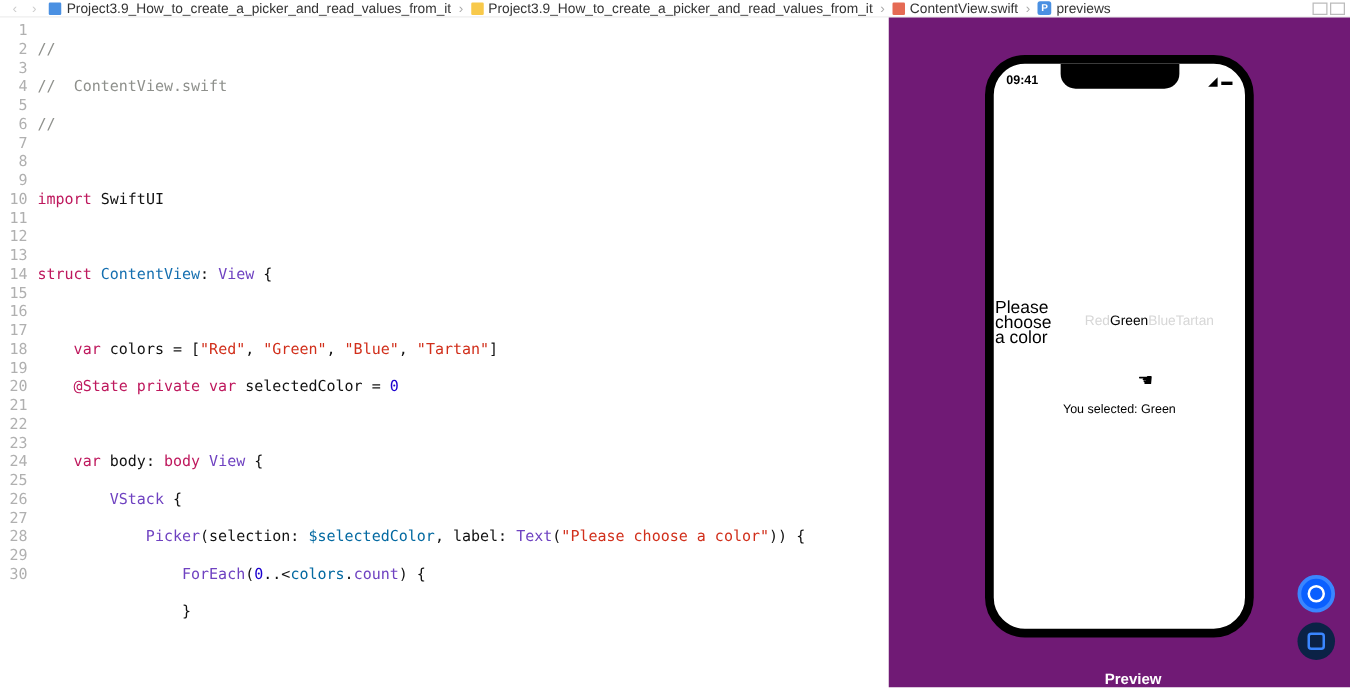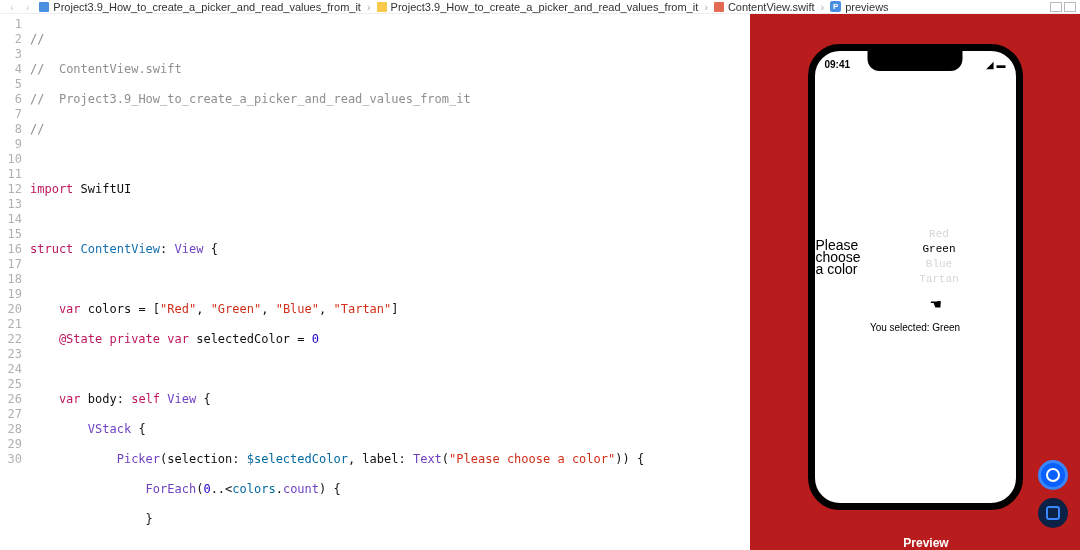--- a/index.html
+++ b/index.html
@@ -26,30 +26,30 @@
 .code .line { height:15px; }
 
 .tok-comment { color:#8e908c; }
 .tok-key { color:#be185d; }
 .tok-type { color:#6f42c1; }
 .tok-string { color:#d12f1b; }
 .tok-id { color:#156fb0; }
 .tok-green { color:#0369a1;margin-top:38px; }
 .tok-num { color:#1c00cf; }
 
-.preview-pane { width:330px; background:#b91c1c; position:relative; display:flex; flex-direction:column; align-items:center;gap:20px; }
+.preview-pane { width:369px; background:#701a75; position:relative; display:flex; flex-direction:column; align-items:center;gap:20px; }
 .phone { margin-top:30px; width:215px; height:470px; background:#fff; border:7px solid #000; border-radius:32px; position:relative; overflow:hidden; }
 .notch { position:absolute; top:0; left:50%; transform:translateX(-50%); width:95px; height:20px; background:#000; border-radius:0 0 12px 12px; }
 .statusbar { position:absolute; top:8px; left:10px; right:10px; display:flex; justify-content:space-between; font-size:10px; font-weight:600; }
 .statusbar .right { display:flex; gap:3px; align-items:center; }
 .wifi-icon,.batt-icon { font-size:9px; }
 .phone-content { position:absolute; top:0; bottom:0; left:0; right:0; display:flex; flex-direction:column; justify-content:center; align-items:center; }
 .picker-row { display:flex; width:100%; align-items:center; }
 .picker-label { font-size:14px; line-height:12px; width:48px; padding-left:1px; }
-.picker-wheel { flex:1; position:relative; height:70px; display:flex; flex-direction:column; align-items:center; justify-content:center; font-size:11px;font-family:Liberation Mono, monospace; }
+.picker-wheel { flex:1; position:relative; height:70px; display:flex; align-items:center; justify-content:center; font-size:11px; }
 .wheel-item { height:15px; display:flex; align-items:center; }
 .wheel-faded { color:#d7d7d7; }
 .wheel-sel { color:#000; }
 .sel-text { font-size:10px; margin-top:30px; }
 .preview-label { color:#fff; font-size:12px; font-weight:600; margin-top:6px;margin-left:22px; }
 .fab { position:absolute; right:12px; width:30px; height:30px; border-radius:50%; display:flex; align-items:center; justify-content:center; }
 .fab1 { bottom:60px; background:#0a5fff; border:3px solid #3a86ff; }
 .fab1::after { content:""; width:10px; height:10px; border:2px solid #fff; border-radius:50%; }
 .fab2 { bottom:22px; background:#0b2246; }
 .fab2::after { content:""; width:10px; height:10px; border:2px solid #3a86ff; border-radius:3px; }
@@ -116,31 +116,30 @@
         <div>25</div>
         <div>26</div>
         <div>27</div>
         <div>28</div>
         <div>29</div>
         <div>30</div>
     </div>
     <div class="code">
 <div class="line"><span class="tok-comment">//</span></div>
 <div class="line"><span class="tok-comment">//  </span><span class="tok-comment">ContentView.swift</span></div>
-<div class="line"><span class="tok-comment">//  </span><span class="tok-comment">Project3.9_How_to_create_a_picker_and_read_values_from_it</span></div>
 <div class="line"><span class="tok-comment">//</span></div>
 <div class="line"></div>
 <div class="line"><span class="tok-key">import</span><span> SwiftUI</span></div>
 <div class="line"></div>
 <div class="line"><span class="tok-key">struct</span><span class="tok-id"> ContentView</span><span>: </span><span class="tok-type">View</span><span> {</span></div>
 <div class="line"></div>
 <div class="line"><span class="tok-key">    var</span><span> colors = [</span><span class="tok-string">"Red"</span><span>, </span><span class="tok-string">"Green"</span><span>, </span><span class="tok-string">"Blue"</span><span>, </span><span class="tok-string">"Tartan"</span><span>]</span></div>
 <div class="line"><span class="tok-key">    @State</span><span class="tok-key"> private</span><span class="tok-key"> var</span><span> selectedColor = </span><span class="tok-num">0</span></div>
 <div class="line"></div>
-<div class="line"><span class="tok-key">    var</span><span> body: </span><span class="tok-key">self</span><span class="tok-type"> View</span><span> {</span></div>
+<div class="line"><span class="tok-key">    var</span><span> body: </span><span class="tok-key">body</span><span class="tok-type"> View</span><span> {</span></div>
 <div class="line"><span class="tok-type">        VStack</span><span> {</span></div>
 <div class="line"><span class="tok-type">            Picker</span><span>(selection: </span><span class="tok-green">$selectedColor</span><span>, label: </span><span class="tok-type">Text</span><span>(</span><span class="tok-string">"Please choose a color"</span><span>)) {</span></div>
 <div class="line"><span class="tok-type">                ForEach</span><span>(</span><span class="tok-num">0</span><span>..&lt;</span><span class="tok-green">colors</span><span>.</span><span class="tok-type">count</span><span>) {</span></div>
 <div class="line"><span>                }</span></div>
 
 
 
 
 
 

